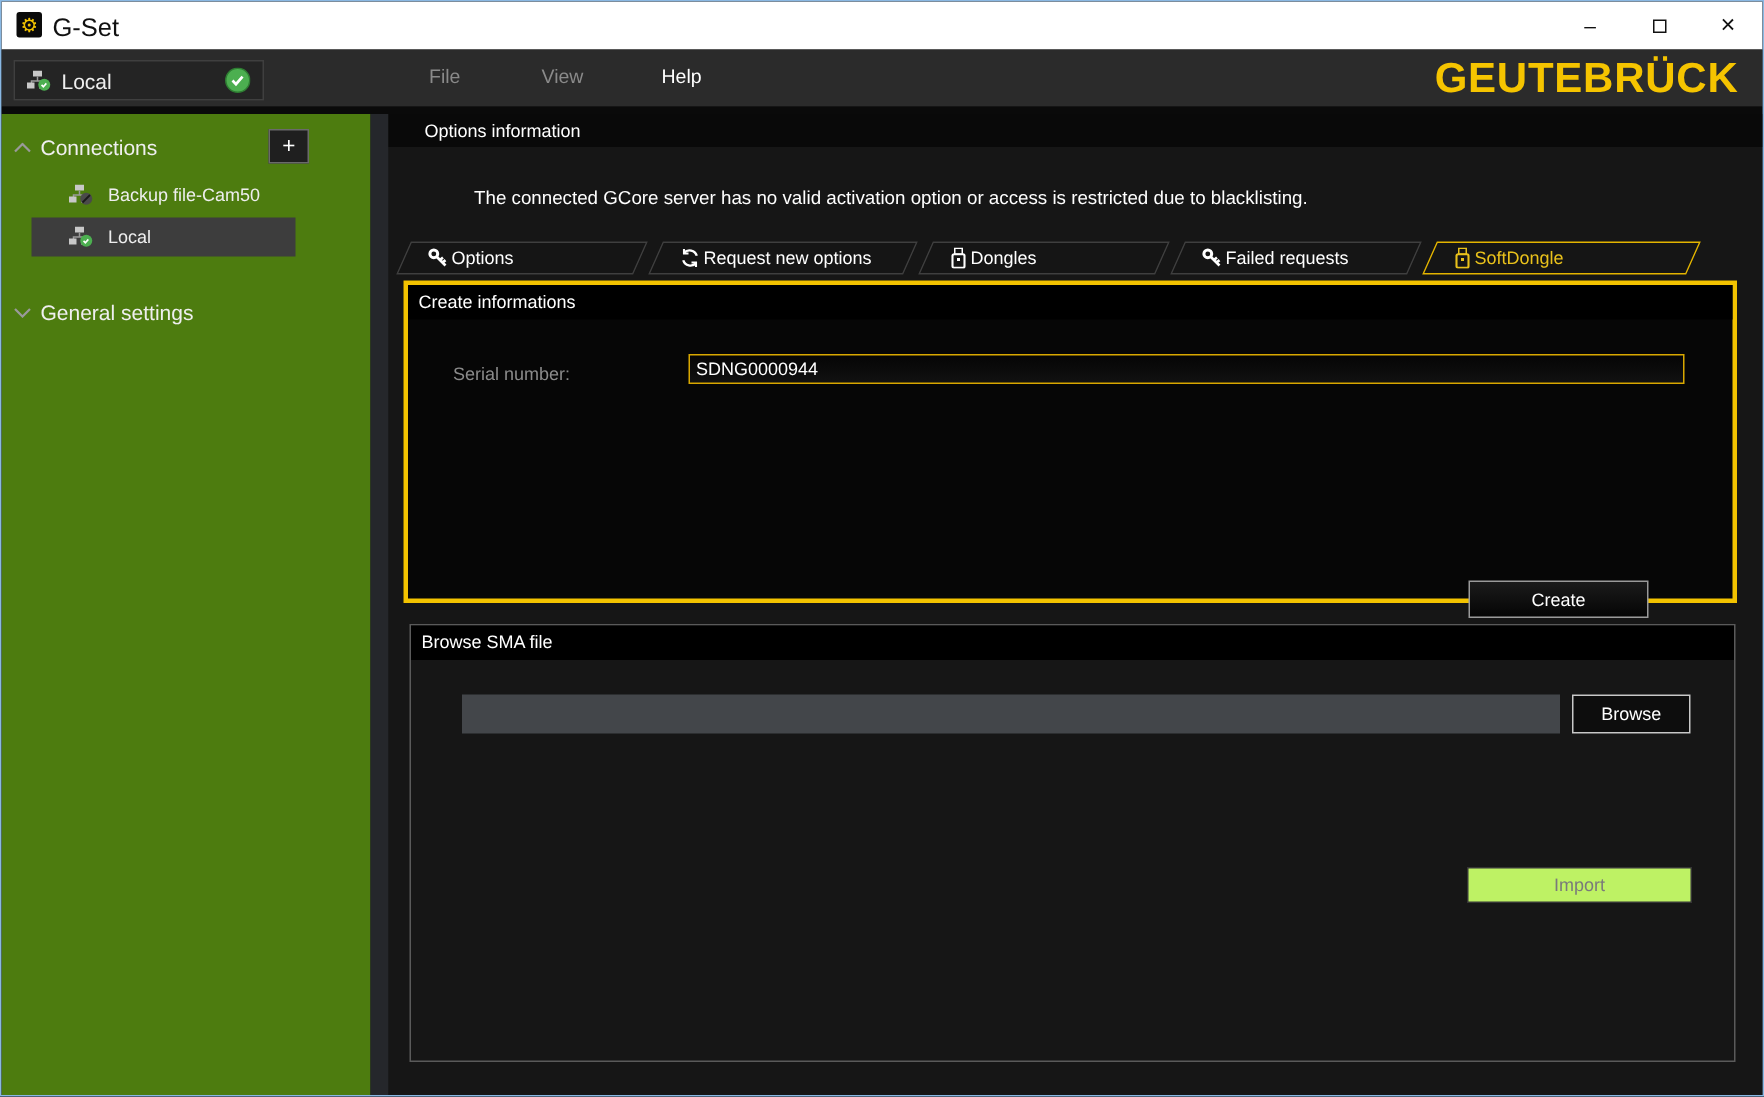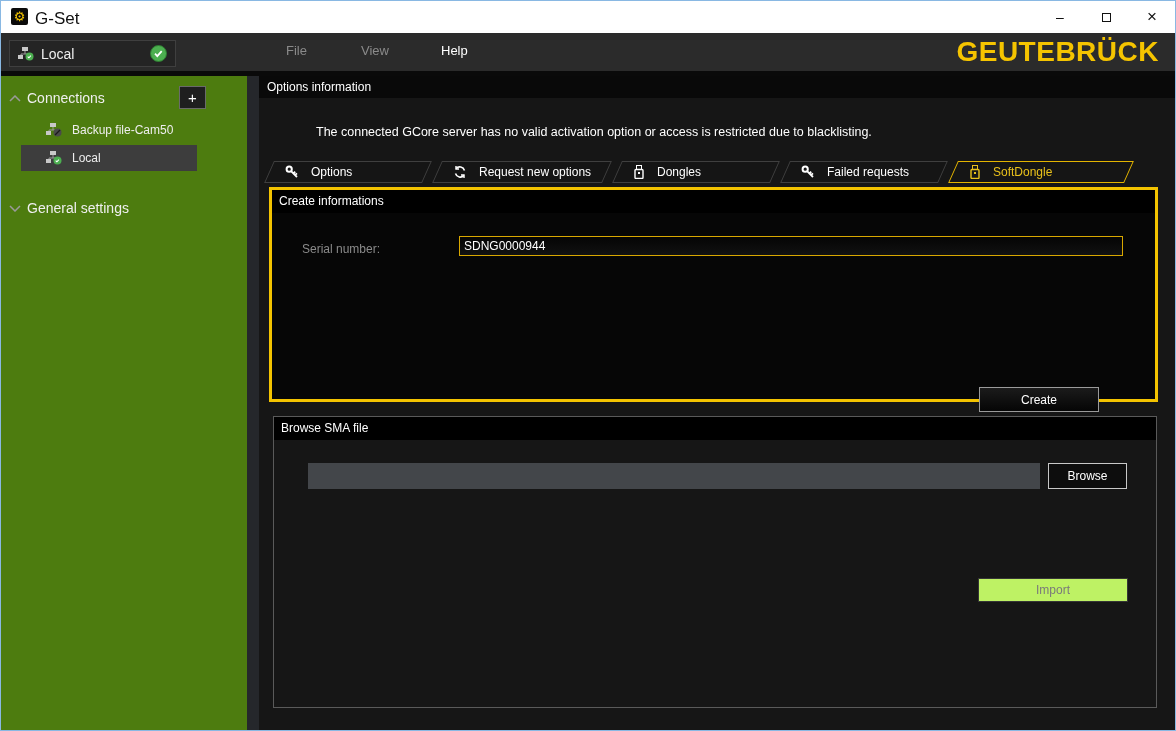--- a/index.html
+++ b/index.html
@@ -48,30 +48,30 @@
              border:1px solid #6a6a6a; color:#fff; font-size:15px; line-height:21px; text-align:center; }
   .conn-list { position:absolute; top:40px; left:0; width:208px; }
   .conn-row { position:relative; height:28px; display:flex; align-items:center; }
   .conn-row .hl { position:absolute; left:20px; right:12px; top:1px; bottom:1px; background:transparent; }
   .conn-row.selected .hl { background:#3d3d3d; }
   .conn-row .cicon { margin-left:45px; z-index:1; }
   .conn-row .clbl { margin-left:10px; color:#eee; font-size:12px; z-index:1; }
 
   
   .main-header { position:absolute; top:0; left:0; right:0; height:22px; background:#090909; }
-  .main-header .lbl { color:#fff; font-size:12px; line-height:22px; padding-left:8px; display:block; }
+  .main-header .lbl { color:#fff; font-size:12px; line-height:22px; padding-left:24px; display:block; }
   .warning { position:absolute; top:49px; left:57px; color:#fff; font-size:12.5px; }
 
   .tabs { position:absolute; top:85px; left:10px; height:22px; display:flex; gap:10px; }
   .tab { position:relative; height:22px; }
   .tab-bg { position:absolute; inset:0; transform:skewX(-24deg); background:#151515;
             border:1px solid #3f3f3f; }
   .tab.active .tab-bg { border-color:#e3b400; }
   .tab-inner { position:relative; height:22px; display:flex; align-items:center; padding-left:16px; z-index:1; }
-  .tab-inner .tlbl { color:#fff; font-size:12px; margin-left:12px; }
+  .tab-inner .tlbl { color:#fff; font-size:12px; margin-left:2px; }
   .tab.active .tab-inner .tlbl { color:#e9c11b; }
   .t-options { width:158px; } .t-dongles { width:158px; } .t-request { width:170px; }
   .t-failed { width:158px; } .t-softdongle { width:176px; }
 
   .sys-panel { position:absolute; top:111px; left:10px; width:889px; height:215px;
                border:3px solid #f3c300; background:#060606; }
   .panel-titlebar { height:23px; background:#000; }
   .panel-titlebar .lbl { color:#fff; font-size:12px; line-height:23px; padding-left:7px; display:block; }
   .serial-label { position:absolute; left:30px; top:52px; color:#8a8a8a; font-size:12px; }
   .serial-input { position:absolute; left:187px; top:46px; width:664px; height:20px;

